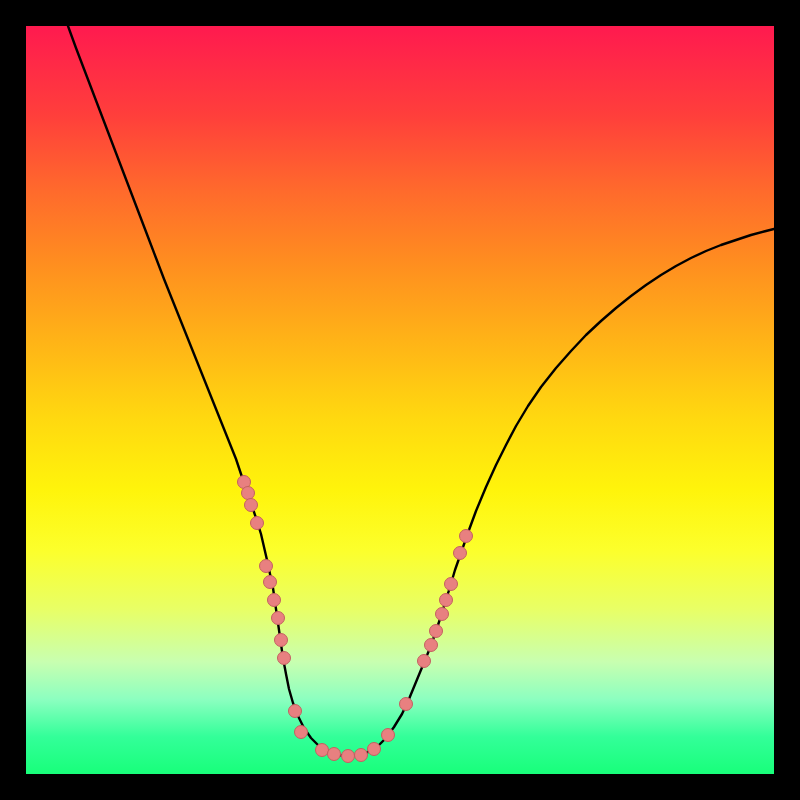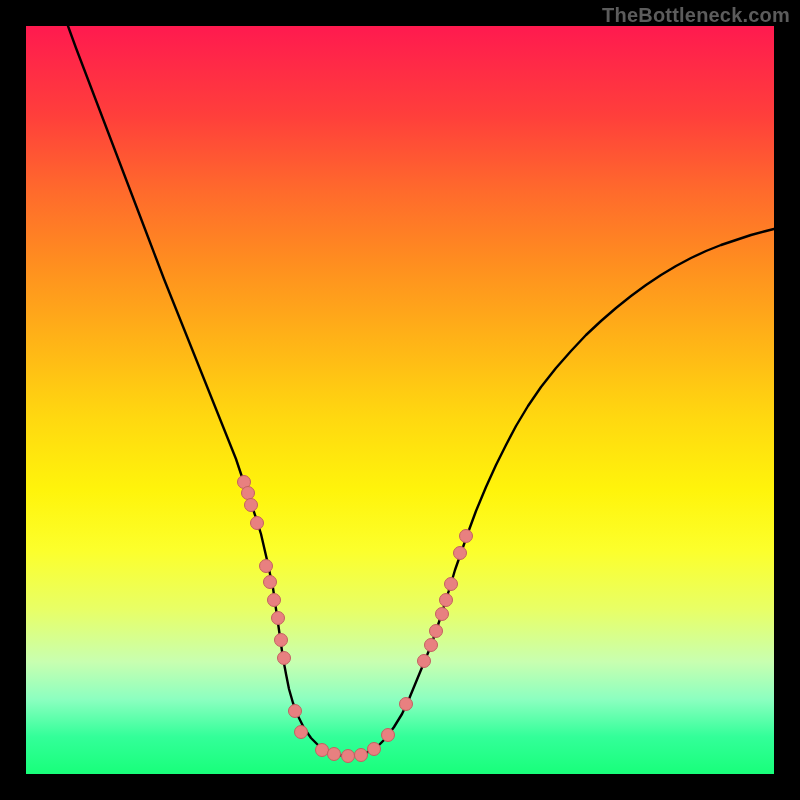--- a/index.html
+++ b/index.html
@@ -59,21 +59,20 @@
     margin-top: -7px;
     background: #e88080;
     border: 1px solid #c46060;
     border-radius: 50%;
   }
 </style>
 </head>
 <body>
 
 <div class="frame">
-  <div class="watermark">TheBottleneck.com</div>
   <div class="plot-area">
     <div class="gradient-bg"></div>
     <svg class="curve" viewBox="0 0 748 748" preserveAspectRatio="none">
       <path id="curve-path" d="M 42 0 L 50 22 L 58 43 L 66 64 L 74 85 L 82 106 L 90 127 L 98 148 L 106 169 L 114 190 L 122 211 L 130 232 L 138 253 L 146 273 L 154 293 L 162 313 L 170 333 L 178 353 L 186 373 L 194 393 L 202 413 L 210 433 L 215 448 L 220 462 L 225 477 L 230 492 L 235 508 L 238 521 L 241 534 L 244 548 L 247 562 L 249 576 L 251 590 L 253 604 L 255 618 L 257 632 L 260 648 L 263 663 L 267 677 L 272 690 L 278 702 L 285 712 L 293 720 L 302 726 L 312 729 L 322 730 L 332 729 L 342 726 L 352 720 L 360 712 L 368 701 L 376 688 L 383 673 L 390 656 L 397 639 L 404 622 L 409 608 L 414 593 L 419 577 L 424 561 L 429 544 L 436 524 L 443 504 L 450 485 L 460 461 L 470 439 L 480 419 L 490 400 L 502 380 L 515 361 L 530 342 L 545 325 L 560 309 L 575 295 L 590 282 L 605 270 L 620 259 L 635 249 L 650 240 L 665 232 L 680 225 L 695 219 L 710 214 L 725 209 L 740 205 L 748 203" fill="none" stroke="#000" stroke-width="2.4" stroke-linejoin="round" stroke-linecap="round"></path>
     </svg>
     <div id="markers">
         <div class="marker" style="left: 218px; top: 456px;"></div>
         <div class="marker" style="left: 222px; top: 467px;"></div>
         <div class="marker" style="left: 225px; top: 479px;"></div>
         <div class="marker" style="left: 231px; top: 497px;"></div>

